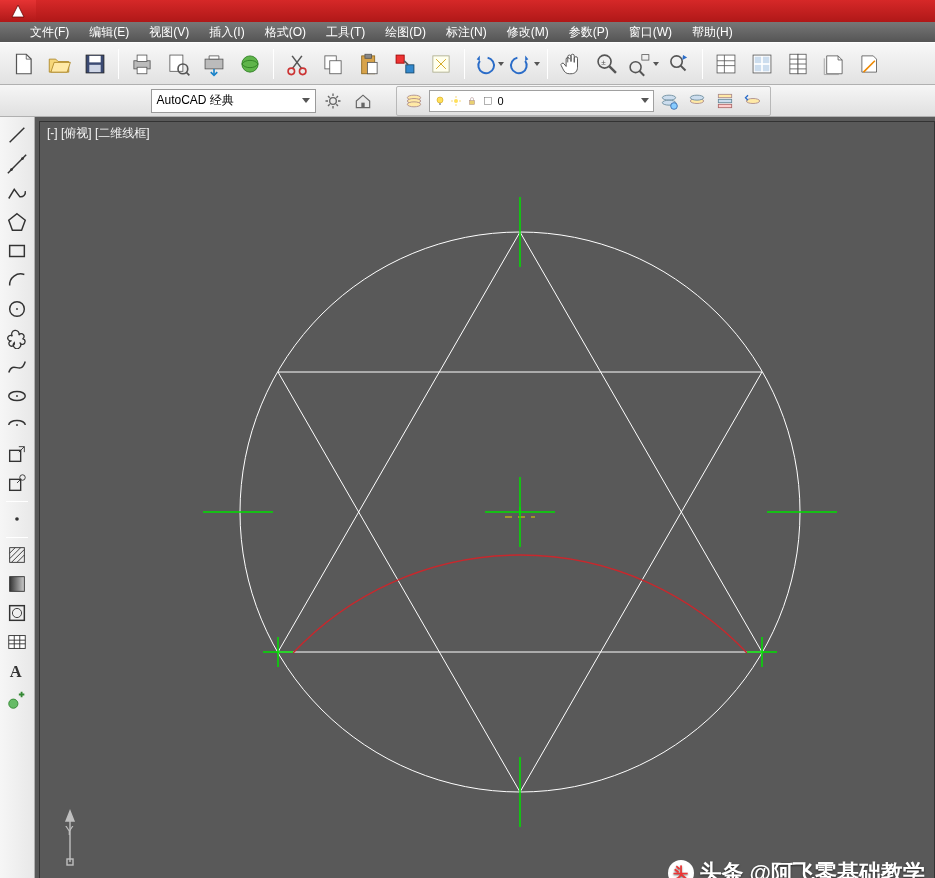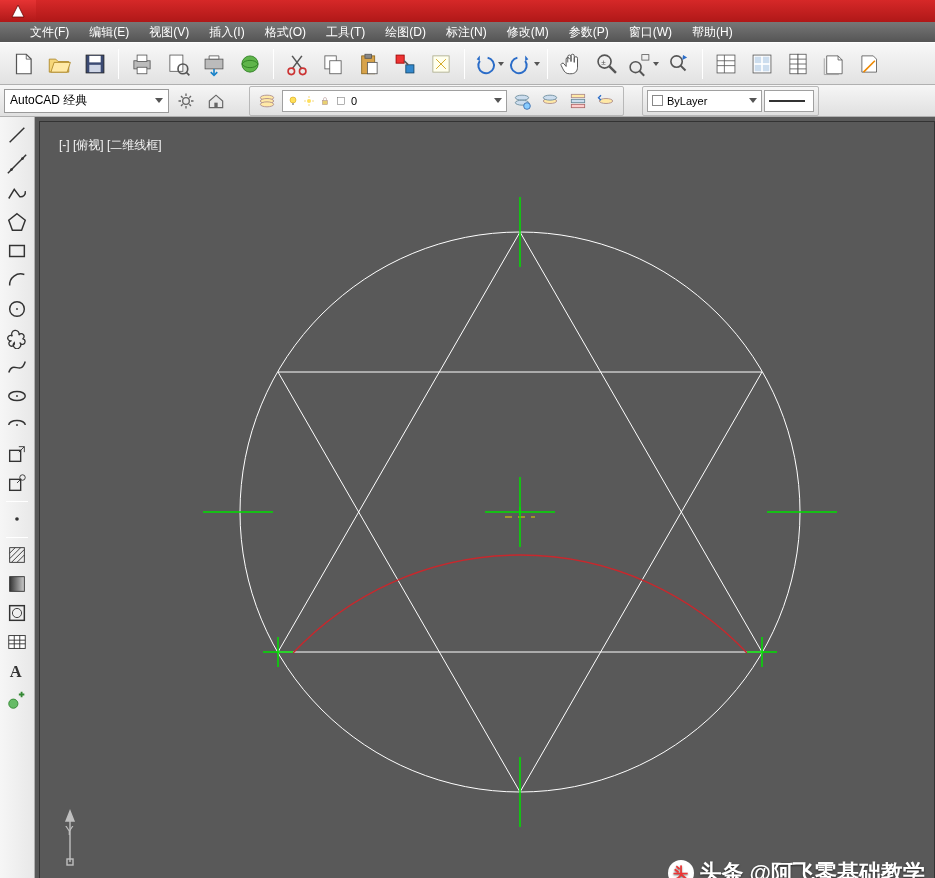--- a/index.html
+++ b/index.html
@@ -6,39 +6,39 @@
   body { width: 935px; height: 878px; font-family: "Microsoft YaHei", sans-serif; font-size: 12px; background: #e8e8e8; overflow: hidden; }
   .titlebar { height: 22px; background: linear-gradient(#d62828,#b01818); display: flex; }
   .titlebar .logo { width: 36px; height: 22px; background: linear-gradient(#e63333,#b01818); display:flex;align-items:center;justify-content:center;}
   .titlebar .logo svg { width: 18px; height:18px;}
   .menubar { height: 20px; background: linear-gradient(#777,#555); display: flex; align-items: center; padding-left: 20px; color: #fff; font-size: 12px; }
   .menubar .mi { padding: 0 10px; cursor: default; white-space: nowrap; }
   .tb-main { height: 43px; background: linear-gradient(#f8f8f8,#e2e2e2); border-top:1px solid #fff; border-bottom:1px solid #b0b0b0; display:flex; align-items:center; padding: 0 6px; gap: 2px;}
   .tb-main .btn32 { width: 34px; height: 34px; border:1px solid transparent; border-radius:3px; display:flex;align-items:center;justify-content:center; cursor:pointer;}
   .tb-main .btn32 svg { width:26px; height:26px;}
   .tb-sep { width:1px; height:30px; background:#c0c0c0; margin: 0 4px; border-right:1px solid #fff;}
-  .tb-second { height: 32px; background: linear-gradient(#f6f6f6,#e0e0e0); border-bottom:1px solid #b0b0b0; display:flex; align-items:center; padding: 2px 4px; gap:4px;}
+  .tb-second { height: 32px; background: linear-gradient(#f6f6f6,#e0e0e0); border-bottom:1px solid #b0b0b0; display:flex; align-items:center; padding: 2px 4px; gap:4px;justify-content:center;}
   .ws-select { width:165px; height:24px; border:1px solid #9a9a9a; background:#fff; font-size:12px; display:flex;align-items:center; padding:0 5px; justify-content:space-between;}
   .ws-select .arr { width:0;height:0;border-left:4px solid transparent;border-right:4px solid transparent;border-top:5px solid #555;}
   .sbtn { width:26px; height:26px; border:1px solid transparent; border-radius:2px; display:flex;align-items:center;justify-content:center; cursor:pointer;}
   .sbtn svg { width:20px;height:20px;}
   .panel { border:1px solid #b8b8b8; background:linear-gradient(#f6f6f6,#e0e0e0); height:30px; display:flex; align-items:center; padding:0 4px; gap:2px; border-radius:2px;}
   .layer-sel{ width:225px; height:22px; border:1px solid #a0a0a0; background:#fff; display:flex; align-items:center; padding:0 4px; gap:4px; font-size:11px;}
   .layer-sel .arr{ margin-left:auto; width:0;height:0;border-left:4px solid transparent;border-right:4px solid transparent;border-top:5px solid #555;}
   .bylayer-sel{ width:115px; height:22px; border:1px solid #a0a0a0; background:#fff; display:flex;align-items:center; padding:0 4px; font-size:11px;}
   .bylayer-sw{ width:11px;height:11px; border:1px solid #888; background:#fff; margin-right:4px;}
   .bylayer-sel .arr{ margin-left:auto; width:0;height:0;border-left:4px solid transparent;border-right:4px solid transparent;border-top:5px solid #555;}
   .main { display:flex; height: calc(878px - 22px - 43px - 32px);}
   .tool-col { width: 35px; background: linear-gradient(to right,#f6f6f6,#e8e8e8); border-right:1px solid #b0b0b0; display:flex; flex-direction:column; align-items:center; padding:4px 0; gap:0;}
   .tool { width:28px; height:28px; border:1px solid transparent; border-radius:3px; display:flex;align-items:center;justify-content:center; cursor:pointer; margin-bottom:1px;}
   .tool svg{ width:22px;height:22px;}
   .vdivider{width:22px;height:1px;background:#b8b8b8;border-bottom:1px solid #fff; margin:3px 0;}
   .canvas-wrap{ flex:1; position:relative; background:#595959;}
   .draw-bg{ position:absolute; left:4px; top:4px; right:0; bottom:0; background:#595959; border:1px solid #333;}
-  .viewport-label{ position:absolute; left:12px; top:20px; color:#f5f5f5; font-size:12px;margin-left:12px;}
+  .viewport-label{ position:absolute; left:12px; top:8px; color:#f5f5f5; font-size:12px;}
   .canvas-svg{ position:absolute; left:0; top:0; width:100%; height:100%;}
   .watermark{ position:absolute; right:10px; bottom:10px; color:#fff; font-size:22px; font-weight:700; display:flex; align-items:center; gap:6px; text-shadow:0 1px 2px rgba(0,0,0,.6);}
   .watermark .wm-icon{ width:26px;height:26px; border-radius:50%; background:#fff; color:#e33; display:flex;align-items:center;justify-content:center;font-size:15px;font-weight:700;}
   .split-arrow{width:0;height:0;border-left:3px solid transparent;border-right:3px solid transparent;border-top:4px solid #555; margin-left:1px;}
 </style>
 </head>
 <body>
 
 <div class="titlebar">
   <div class="logo">
@@ -304,32 +304,20 @@
       </div>
     <div class="sbtn">
         <svg viewBox="0 0 24 24">
           <ellipse cx="12" cy="12" rx="8" ry="3" fill="#ffe9a6" stroke="#a88"></ellipse>
           <path d="M6 5l-3 3 3 3" fill="none" stroke="#2a6cc8" stroke-width="1.6"></path>
         </svg>
       </div>
   </div>
 
   <div style="width:10px"></div>
-  <div class="panel">
-    <div class="bylayer-sel">
-      <span class="bylayer-sw"></span>
-      <span>ByLayer</span>
-      <span class="arr"></span>
-    </div>
-    <div style="width:50px;height:22px;border:1px solid #a0a0a0;background:#fff;display:flex;align-items:center;padding:0 4px;">
-      <svg width="36" height="8">
-          <line x1="0" y1="4" x2="36" y2="4" stroke="#333" stroke-width="1.8"></line>
-        </svg>
-    </div>
-  </div>
 </div>
 
 <div class="main">
 
   <div class="tool-col">
     <div class="tool">
         <svg viewBox="0 0 24 24">
           <line x1="4" y1="20" x2="20" y2="4" stroke="#333" stroke-width="1.6"></line>
         </svg>
       </div>

